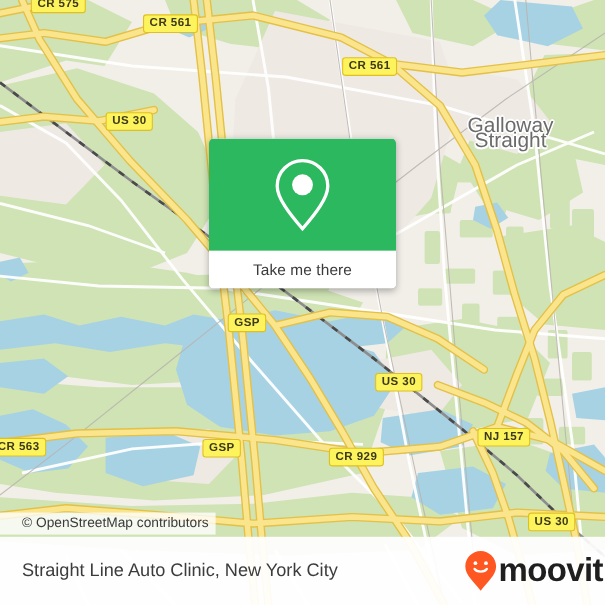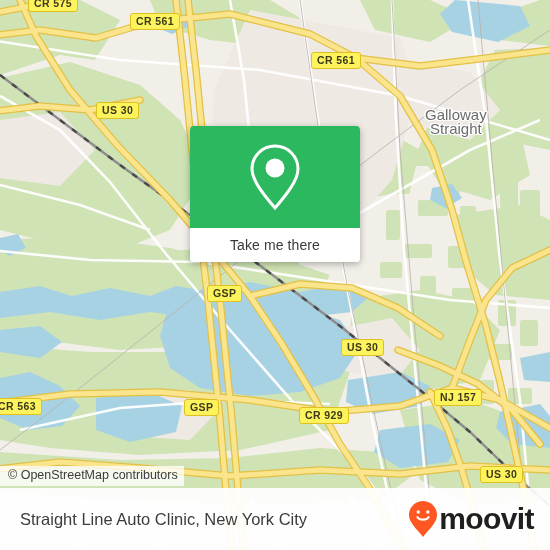--- a/index.html
+++ b/index.html
@@ -28,21 +28,21 @@
     line-height:12px;
     white-space:nowrap;
     box-sizing:border-box;
     text-align:center;
   }
 
   
   .place-label{
     position:absolute;
     color:#6b6b6b;
-    font-size:15px;
+    font-size:19px;
     line-height:14px;
     text-align:center;
     white-space:nowrap;
     text-shadow:
       1.4px 0 0 rgba(255,255,255,.95), -1.4px 0 0 rgba(255,255,255,.95),
       0 1.4px 0 rgba(255,255,255,.95), 0 -1.4px 0 rgba(255,255,255,.95),
       1px 1px 0 rgba(255,255,255,.95), -1px -1px 0 rgba(255,255,255,.95),
       1px -1px 0 rgba(255,255,255,.95), -1px 1px 0 rgba(255,255,255,.95);
   }
 
@@ -60,32 +60,32 @@
   .card-btn{
     height:34px;background:#fff;
     display:flex;align-items:center;justify-content:center;
     color:#3a3a3a;font-size:14px;letter-spacing:.1px;
     cursor:pointer;
   }
 
   
   .attrib{
     position:absolute;left:0;top:466px;
-    padding:2px 6px 3px 8px;
+    padding:2px 6px 3px 20px;
     background:rgba(255,255,255,.78);
     color:#3b3b3b;font-size:12.5px;line-height:15px;
     white-space:nowrap;
   }
 
   
   .footer{
     position:absolute;left:0;top:488px;width:550px;height:62px;
     background:rgba(255,255,255,.93);
     display:flex;align-items:center;justify-content:space-between;
-    box-sizing:border-box;padding:0 16px 0 20px;
+    box-sizing:border-box;padding:0 2px 0 20px;
   }
   .footer-title{
     color:#3c3c3c;font-size:16.5px;line-height:20px;white-space:nowrap;
   }
   .brand{display:flex;align-items:center;gap:1px;}
   .brand-word{
     color:#1f1f1f;font-size:30px;line-height:30px;font-weight:600;
     letter-spacing:-.6px;
   }
 </style>

